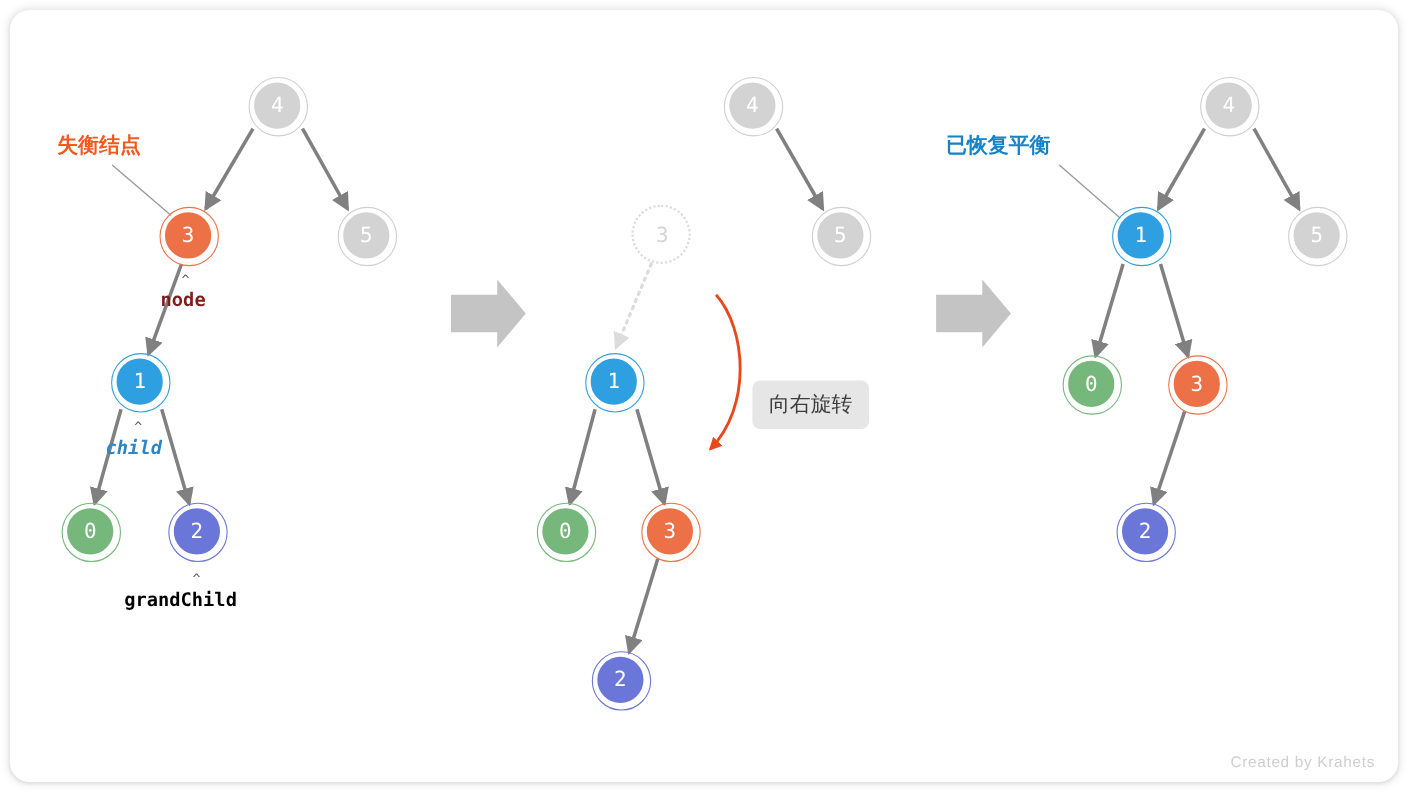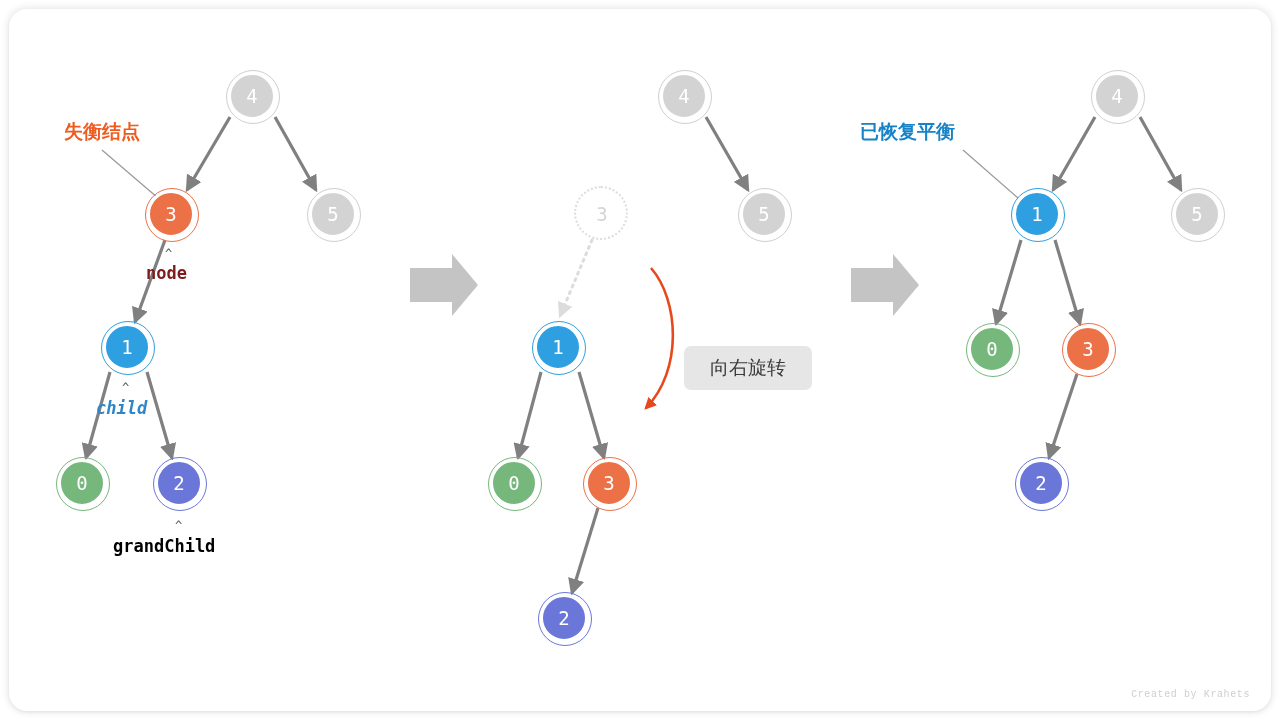--- a/index.html
+++ b/index.html
@@ -86,21 +86,21 @@
   .anno {
     position: absolute;
     white-space: nowrap;
     user-select: none;
   }
   .anno-cjk {
     font-family: "DejaVu Sans", "Liberation Sans", sans-serif;
     font-weight: bold;
     font-size: 19px;
   }
-  .anno-orange { color: #ef5a1e; margin-left: 12px; }
+  .anno-orange { color: #ef5a1e; }
   .anno-blue   { color: #1683c8; }
   .anno-mono {
     font-family: "DejaVu Sans Mono", "Liberation Mono", monospace;
     font-weight: bold;
     font-size: 17px;
   }
   .mono-orange { color: #7f1d1d; }
   .mono-blue   { color: #2e86c8; }
   .mono-indigo { color: #000000; }
   .caret {
@@ -108,34 +108,34 @@
     font-family: "DejaVu Sans Mono", "Liberation Mono", monospace;
     font-size: 12px;
     color: #555;
     user-select: none;
   }
   
   .badge {
     position: absolute;
     background: #e6e6e6;
     border-radius: 7px;
-    padding: 9px 26px;
+    padding: 9px 15px;
     font-family: "DejaVu Sans", "Liberation Sans", sans-serif;
     font-size: 19px;
     color: #3c3c3c;
     white-space: nowrap;
     user-select: none;
   }
   
   .watermark {
     position: absolute;
     right: 30px;
     bottom: 20px;
-    font-family: Liberation Mono, monospace;
-    font-size: 10px;
+    font-family: Liberation Sans, sans-serif;
+    font-size: 14px;
     color: #cfcfcf;
     letter-spacing: 0.6px;
     user-select: none;
   }
 </style>
 </head>
 <body>
 
 <div id="canvas">
   <div id="frame"></div>

